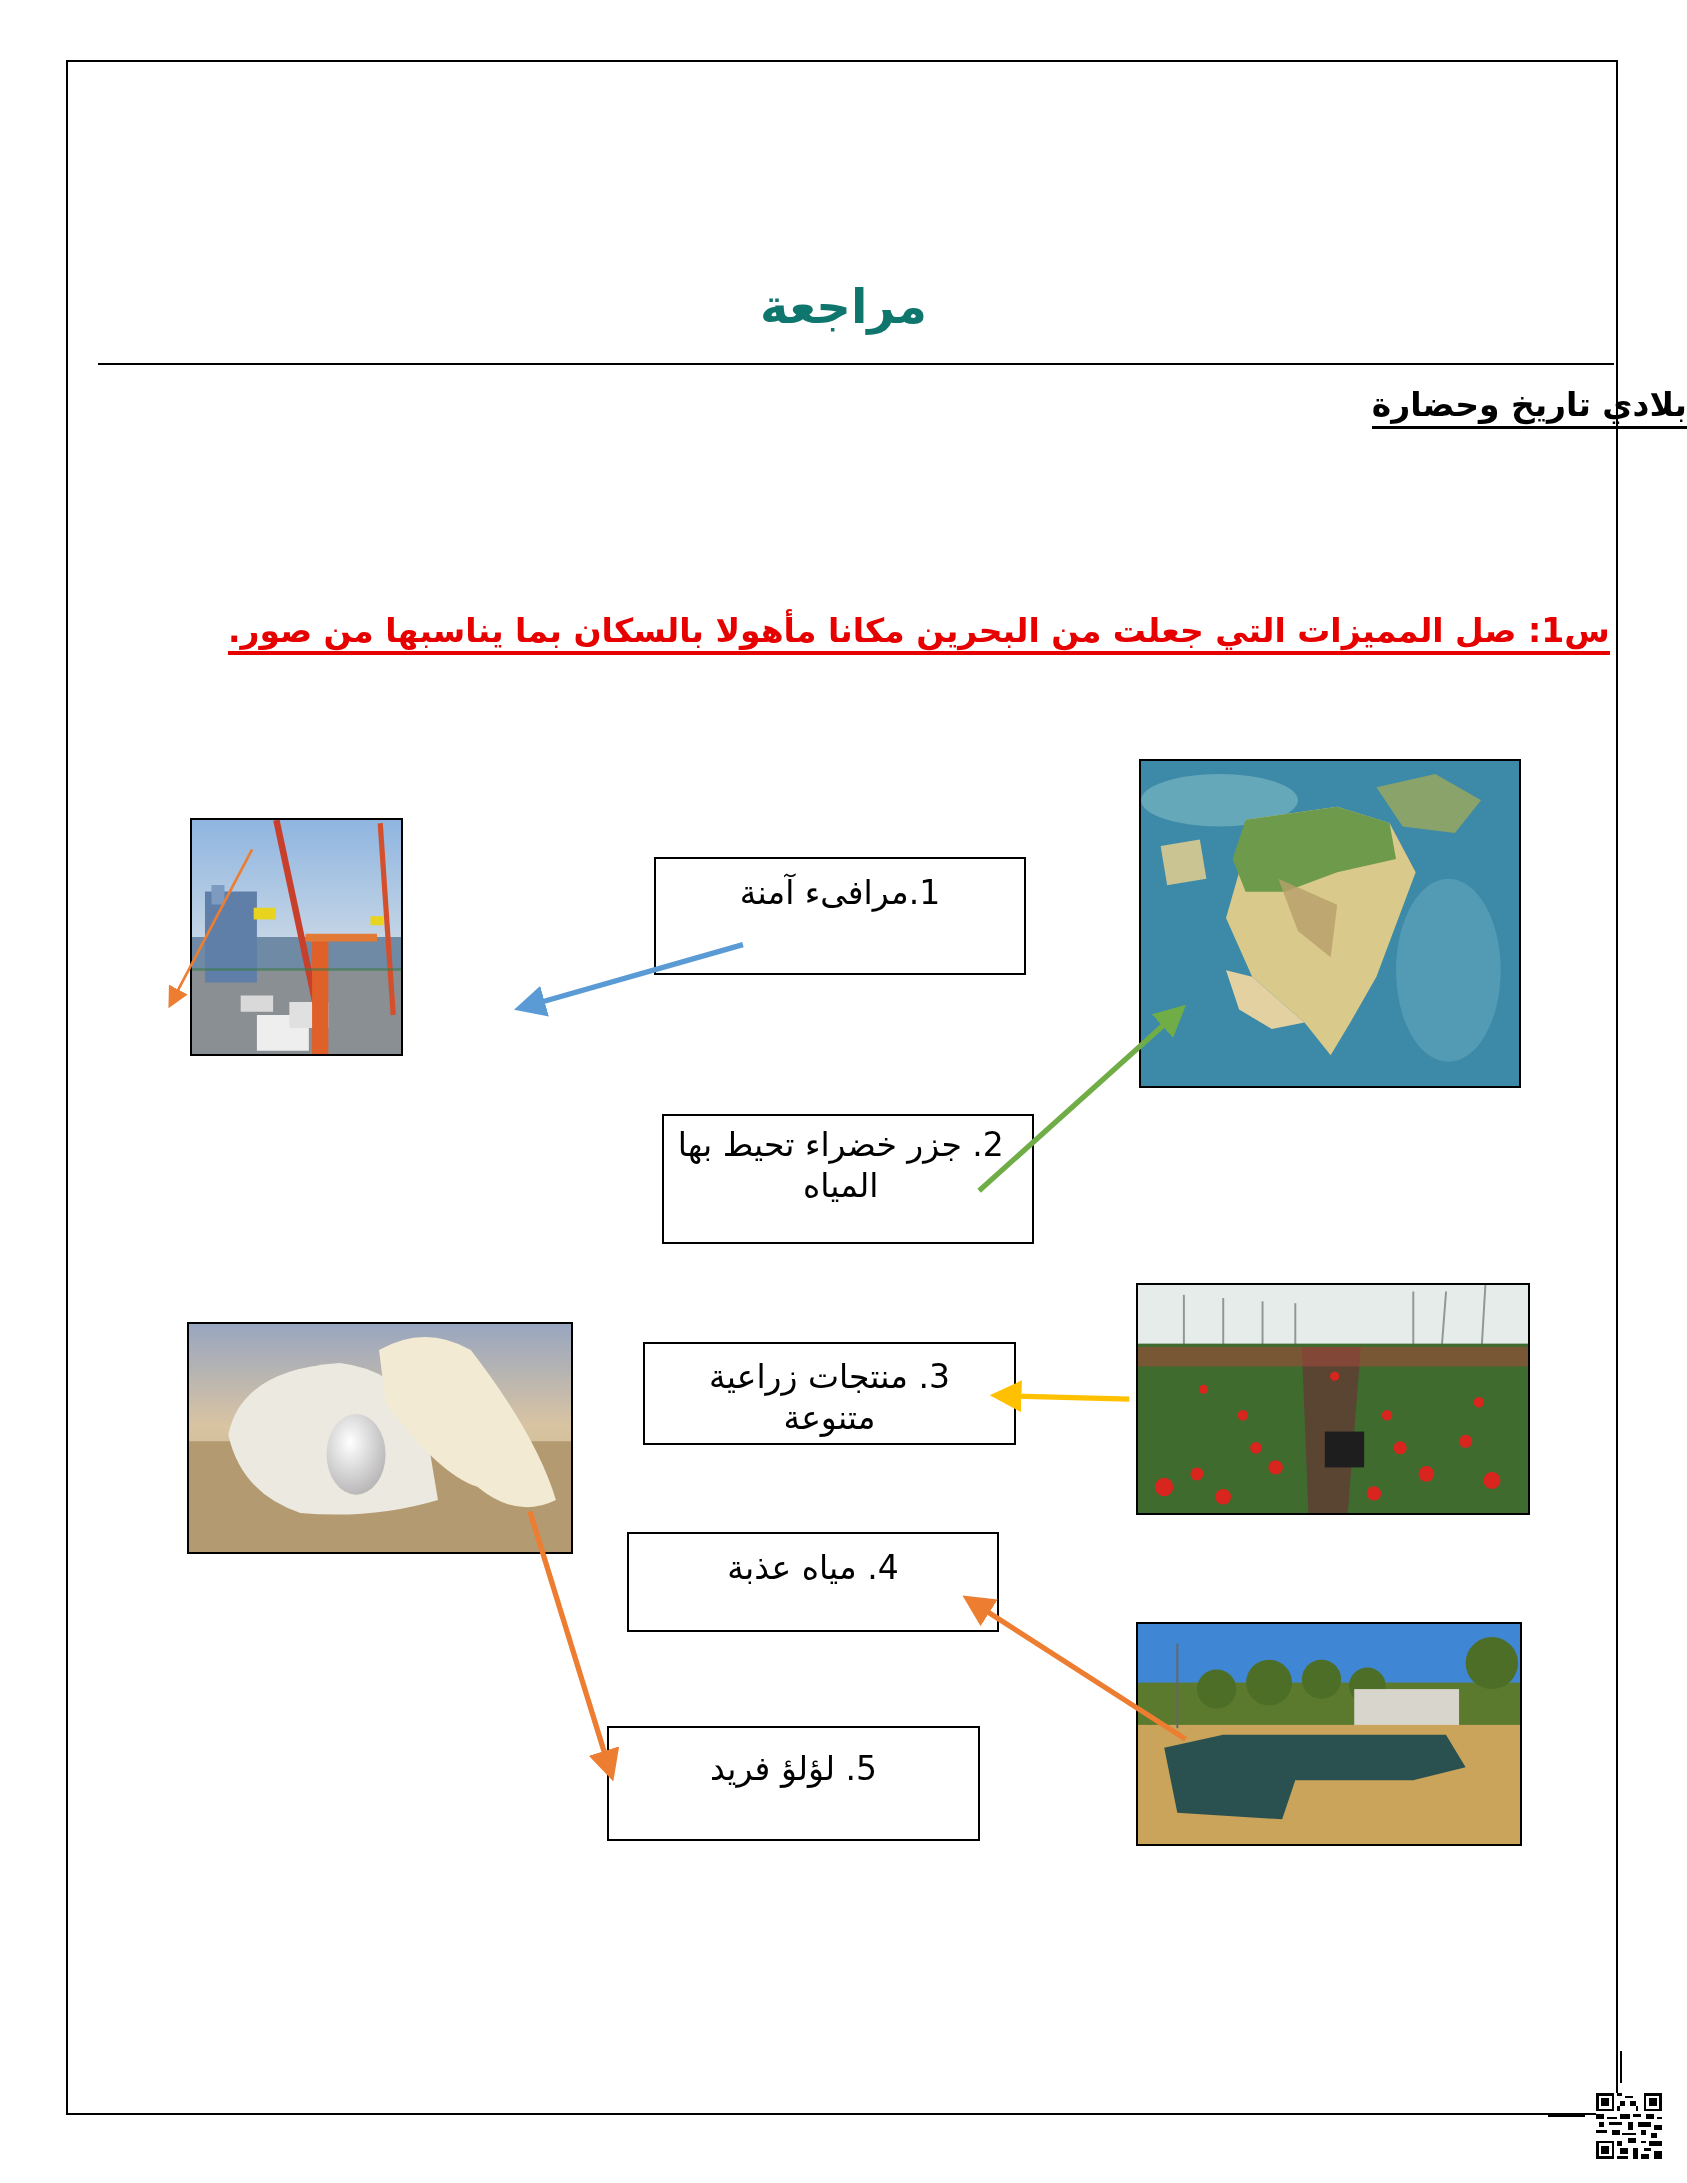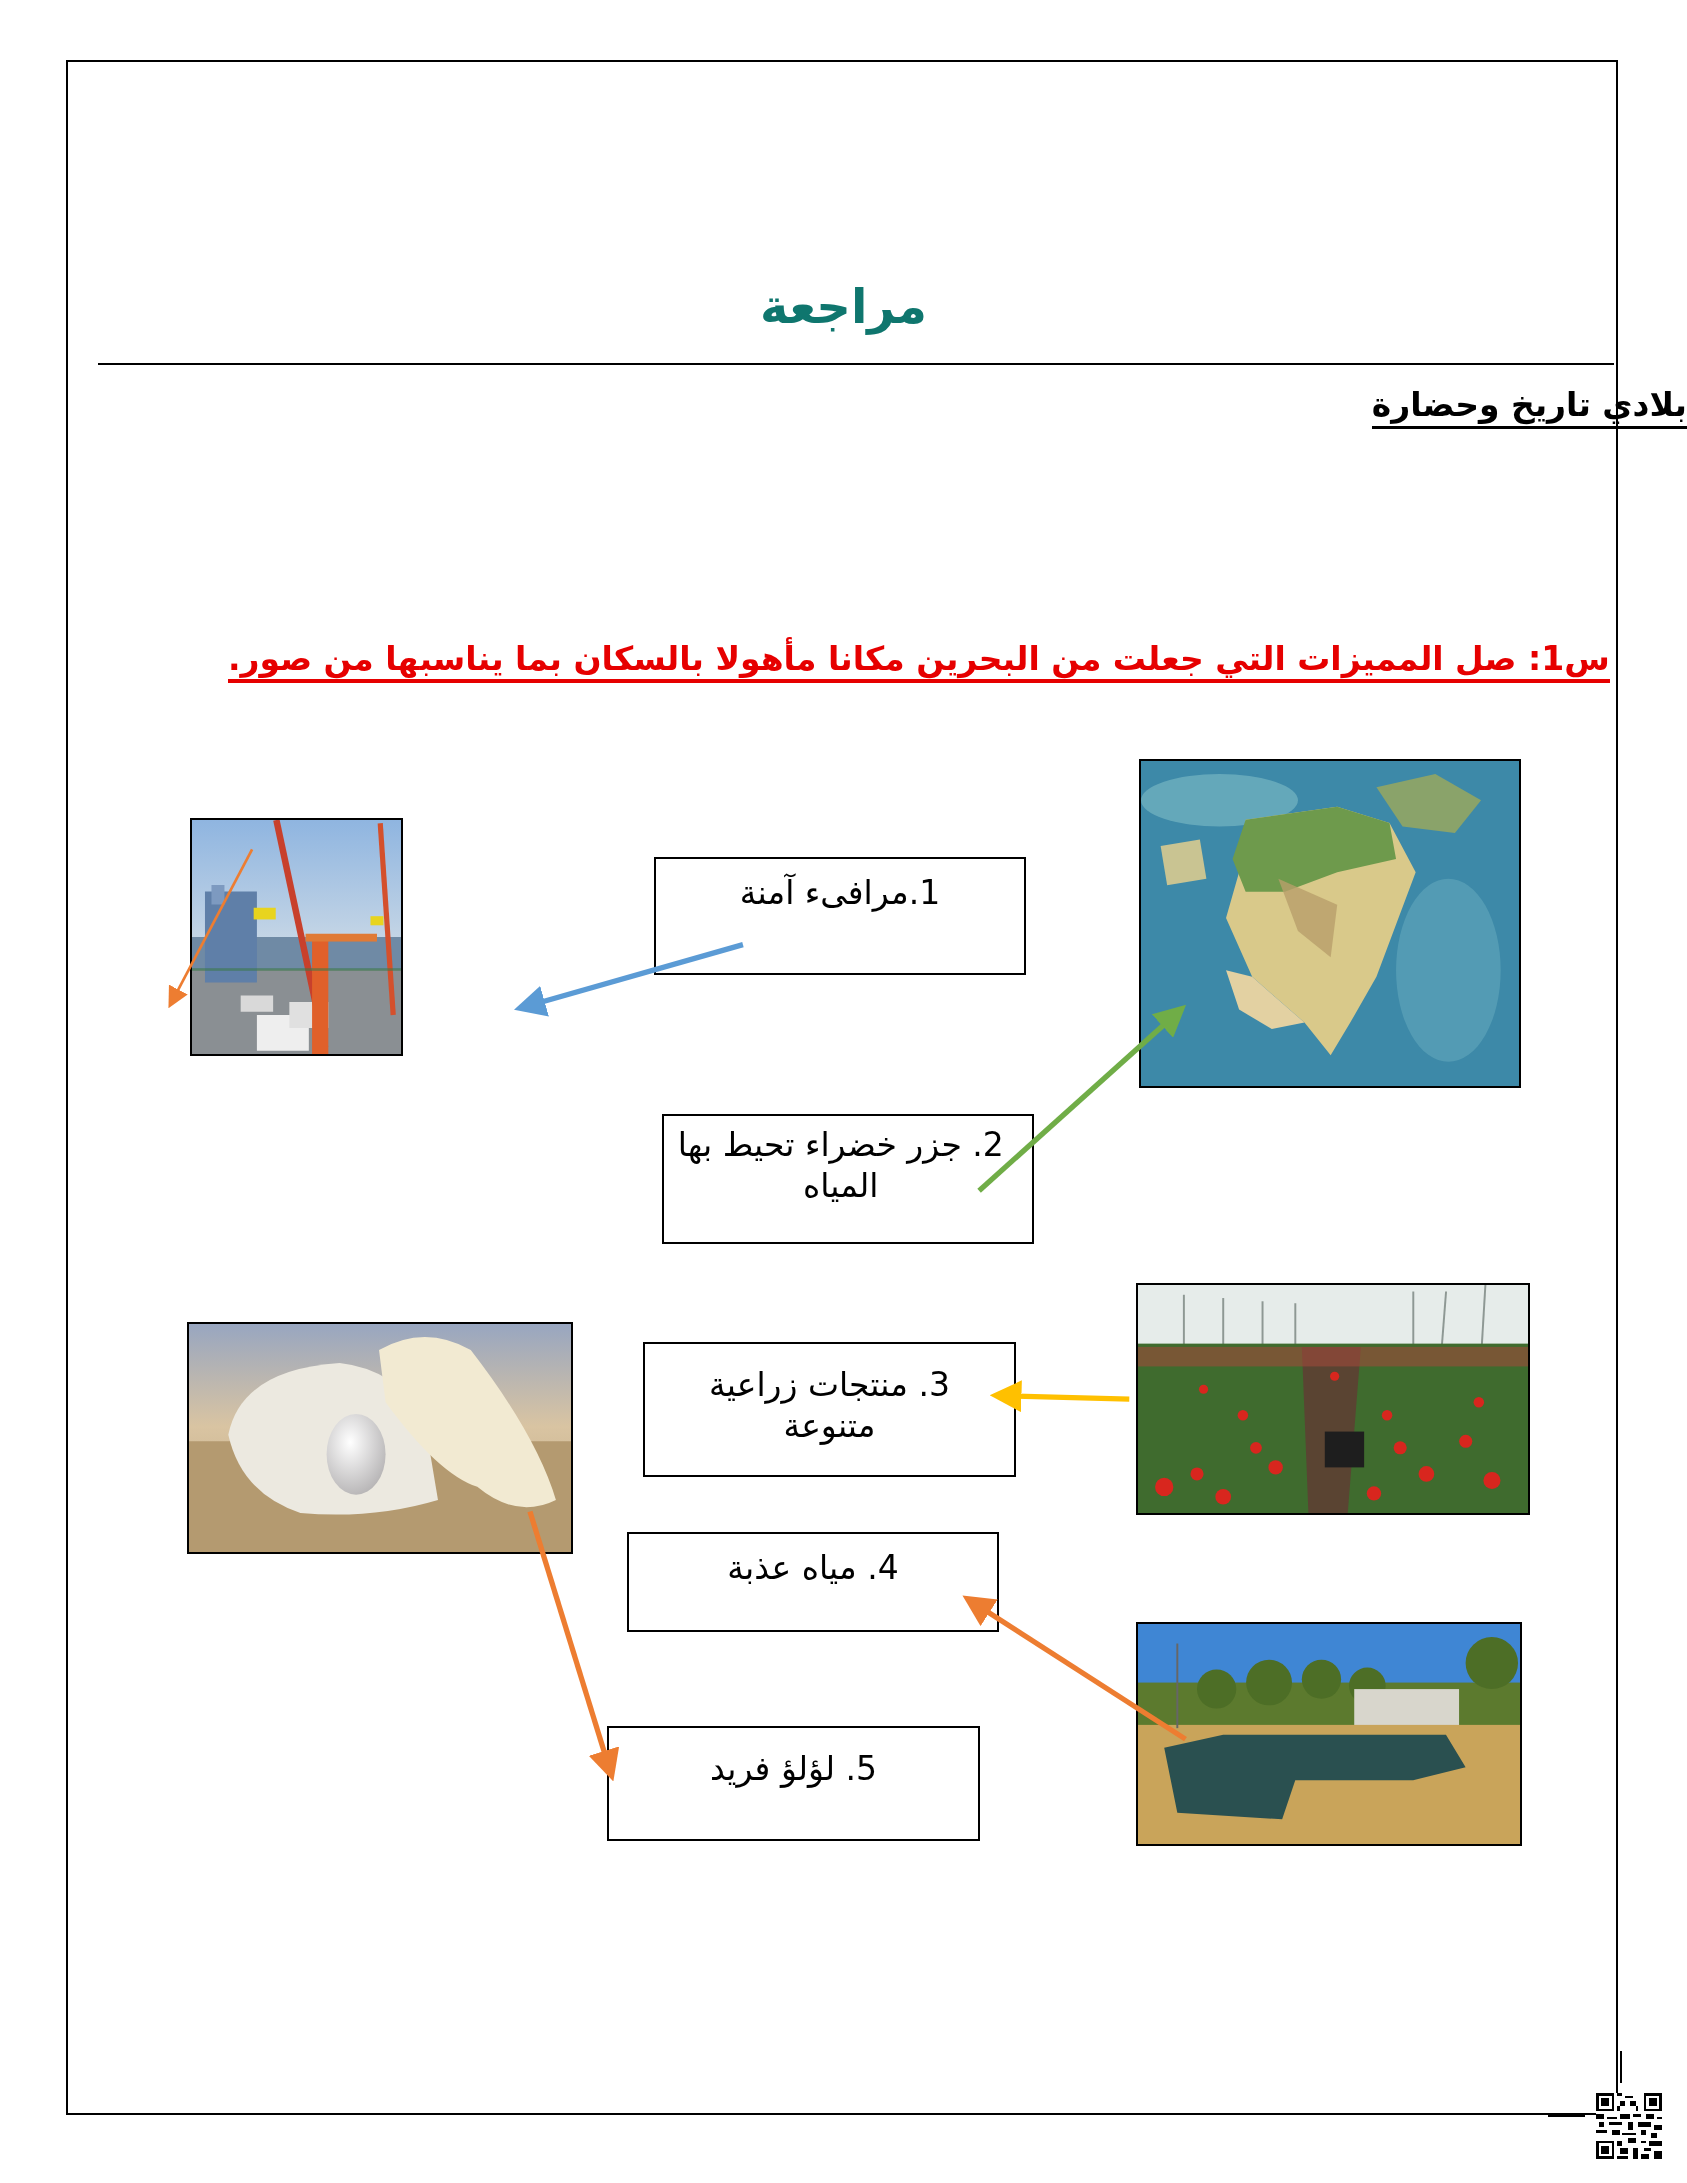--- a/index.html
+++ b/index.html
@@ -6,21 +6,21 @@
     body { width: 1687px; height: 2183px; position: relative; overflow: hidden;
            font-family: "DejaVu Sans", "Liberation Sans", sans-serif; color: #000; }
     .page-border { position: absolute; left: 66px; top: 60px; width: 1552px; height: 2055px;
                    border: 2.6px solid #000; box-sizing: border-box; }
     .title { position: absolute; left: 0; width: 1687px; top: 278px; text-align: center;
              color: #0f766e; font-weight: bold; font-size: 48px; direction: rtl; }
     .subtitle-wrap { position: absolute; left: 0; width: 1687px; top: 387px; text-align: right; }
     .subtitle { display: inline-block; font-weight: bold; font-size: 33px; direction: rtl;
                 border-bottom: 3.3px solid #000; padding: 0 0 2.6px 0; line-height: 1.1; }
     .divider { position: absolute; left: 98px; top: 362px; width: 1516px; height: 2px; background: #000; top: 363px; }
-    .question-wrap { position: absolute; left: 228px; width: 1254px; top: 640px; text-align: left; }
+    .question-wrap { position: absolute; left: 228px; width: 1254px; top: 612px; text-align: left; }
     .question { display: inline-block; color: #e60000; font-weight: bold; font-size: 33px; direction: rtl;
                 border-bottom: 4px solid #e60000; line-height: 1.15; padding-bottom: 1.3px; white-space: nowrap; }
     .box { position: absolute; border: 2.6px solid #000; box-sizing: border-box; background: #fff;
            text-align: center; direction: rtl; font-weight: normal; font-size: 33px; line-height: 1.25;
            padding-top: 13.2px; }
     .photo { position: absolute; border: 2px solid #000; box-sizing: border-box; overflow: hidden; }
     .photo svg { width: 100%; height: 100%; display: block; }
     .arrows { position: absolute; left: 0; top: 0; width: 1687px; height: 2183px; pointer-events: none; }
     .qr { position: absolute; left: 1596px; top: 2093px; width: 66px; height: 66px; }
     .qr-line-h { position: absolute; left: 1548px; top: 2115px; width: 37px; height: 2px; background: #000; }
@@ -159,21 +159,21 @@
 </div>
 
 <div class="box" style="left:654px; top:857px; width:372px; height:118px;">
   <span>1.مرافىء آمنة</span>
 </div>
 
 <div class="box" style="left:662px; top:1114px; width:372px; height:130px; padding-top:8px; padding-left:12px; padding-right:26.5px;">
   <span>2. جزر خضراء تحيط بها المياه</span>
 </div>
 
-<div class="box" style="left:643px; top:1342px; width:373px; height:135px; padding-top:20px; padding-left:40px; padding-right:40px;">
+<div class="box" style="left:643px; top:1342px; width:373px; height:103px; padding-top:12px; padding-left:40px; padding-right:40px;">
   <span>3. منتجات زراعية متنوعة</span>
 </div>
 
 <div class="box" style="left:627px; top:1532px; width:372px; height:100px;">
   <span>4. مياه عذبة</span>
 </div>
 
 <div class="box" style="left:607px; top:1726px; width:373px; height:115px; padding-top:20px;">
   <span>5. لؤلؤ فريد</span>
 </div>

